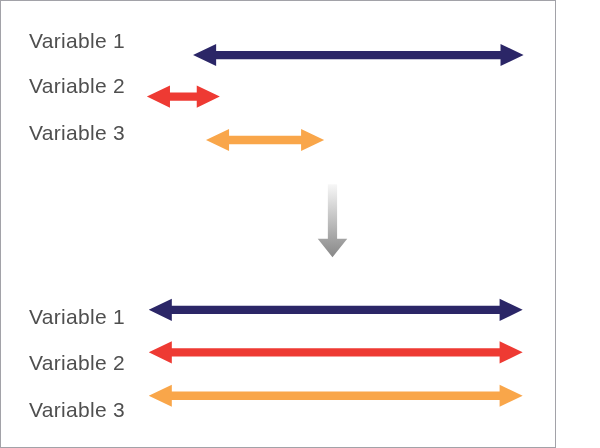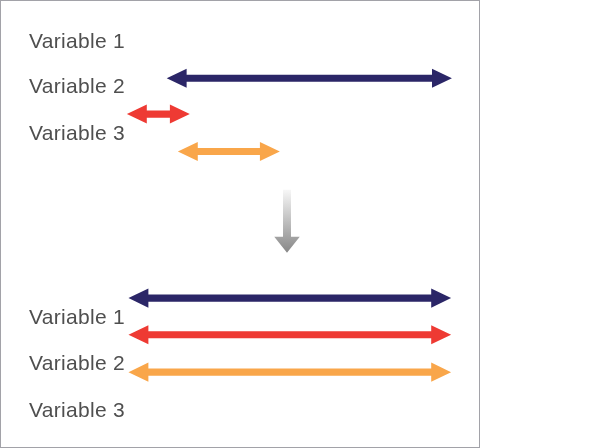--- a/index.html
+++ b/index.html
@@ -1,18 +1,18 @@
 <!DOCTYPE html>
 <html><head>
 <meta charset="utf-8">
 <style>
   html, body { margin: 0; padding: 0; background: #ffffff; }
   .canvas {
     position: relative;
-    width: 480px;
+    width: 556px;
     height: 448px;
     box-sizing: border-box;
     background: #ffffff;
     border: 1px solid #a2a2a8;
     overflow: hidden;
     font-family: "Liberation Sans", sans-serif;
   }
   .arrow-layer {
     position: absolute;
     left: 0; top: 0;

